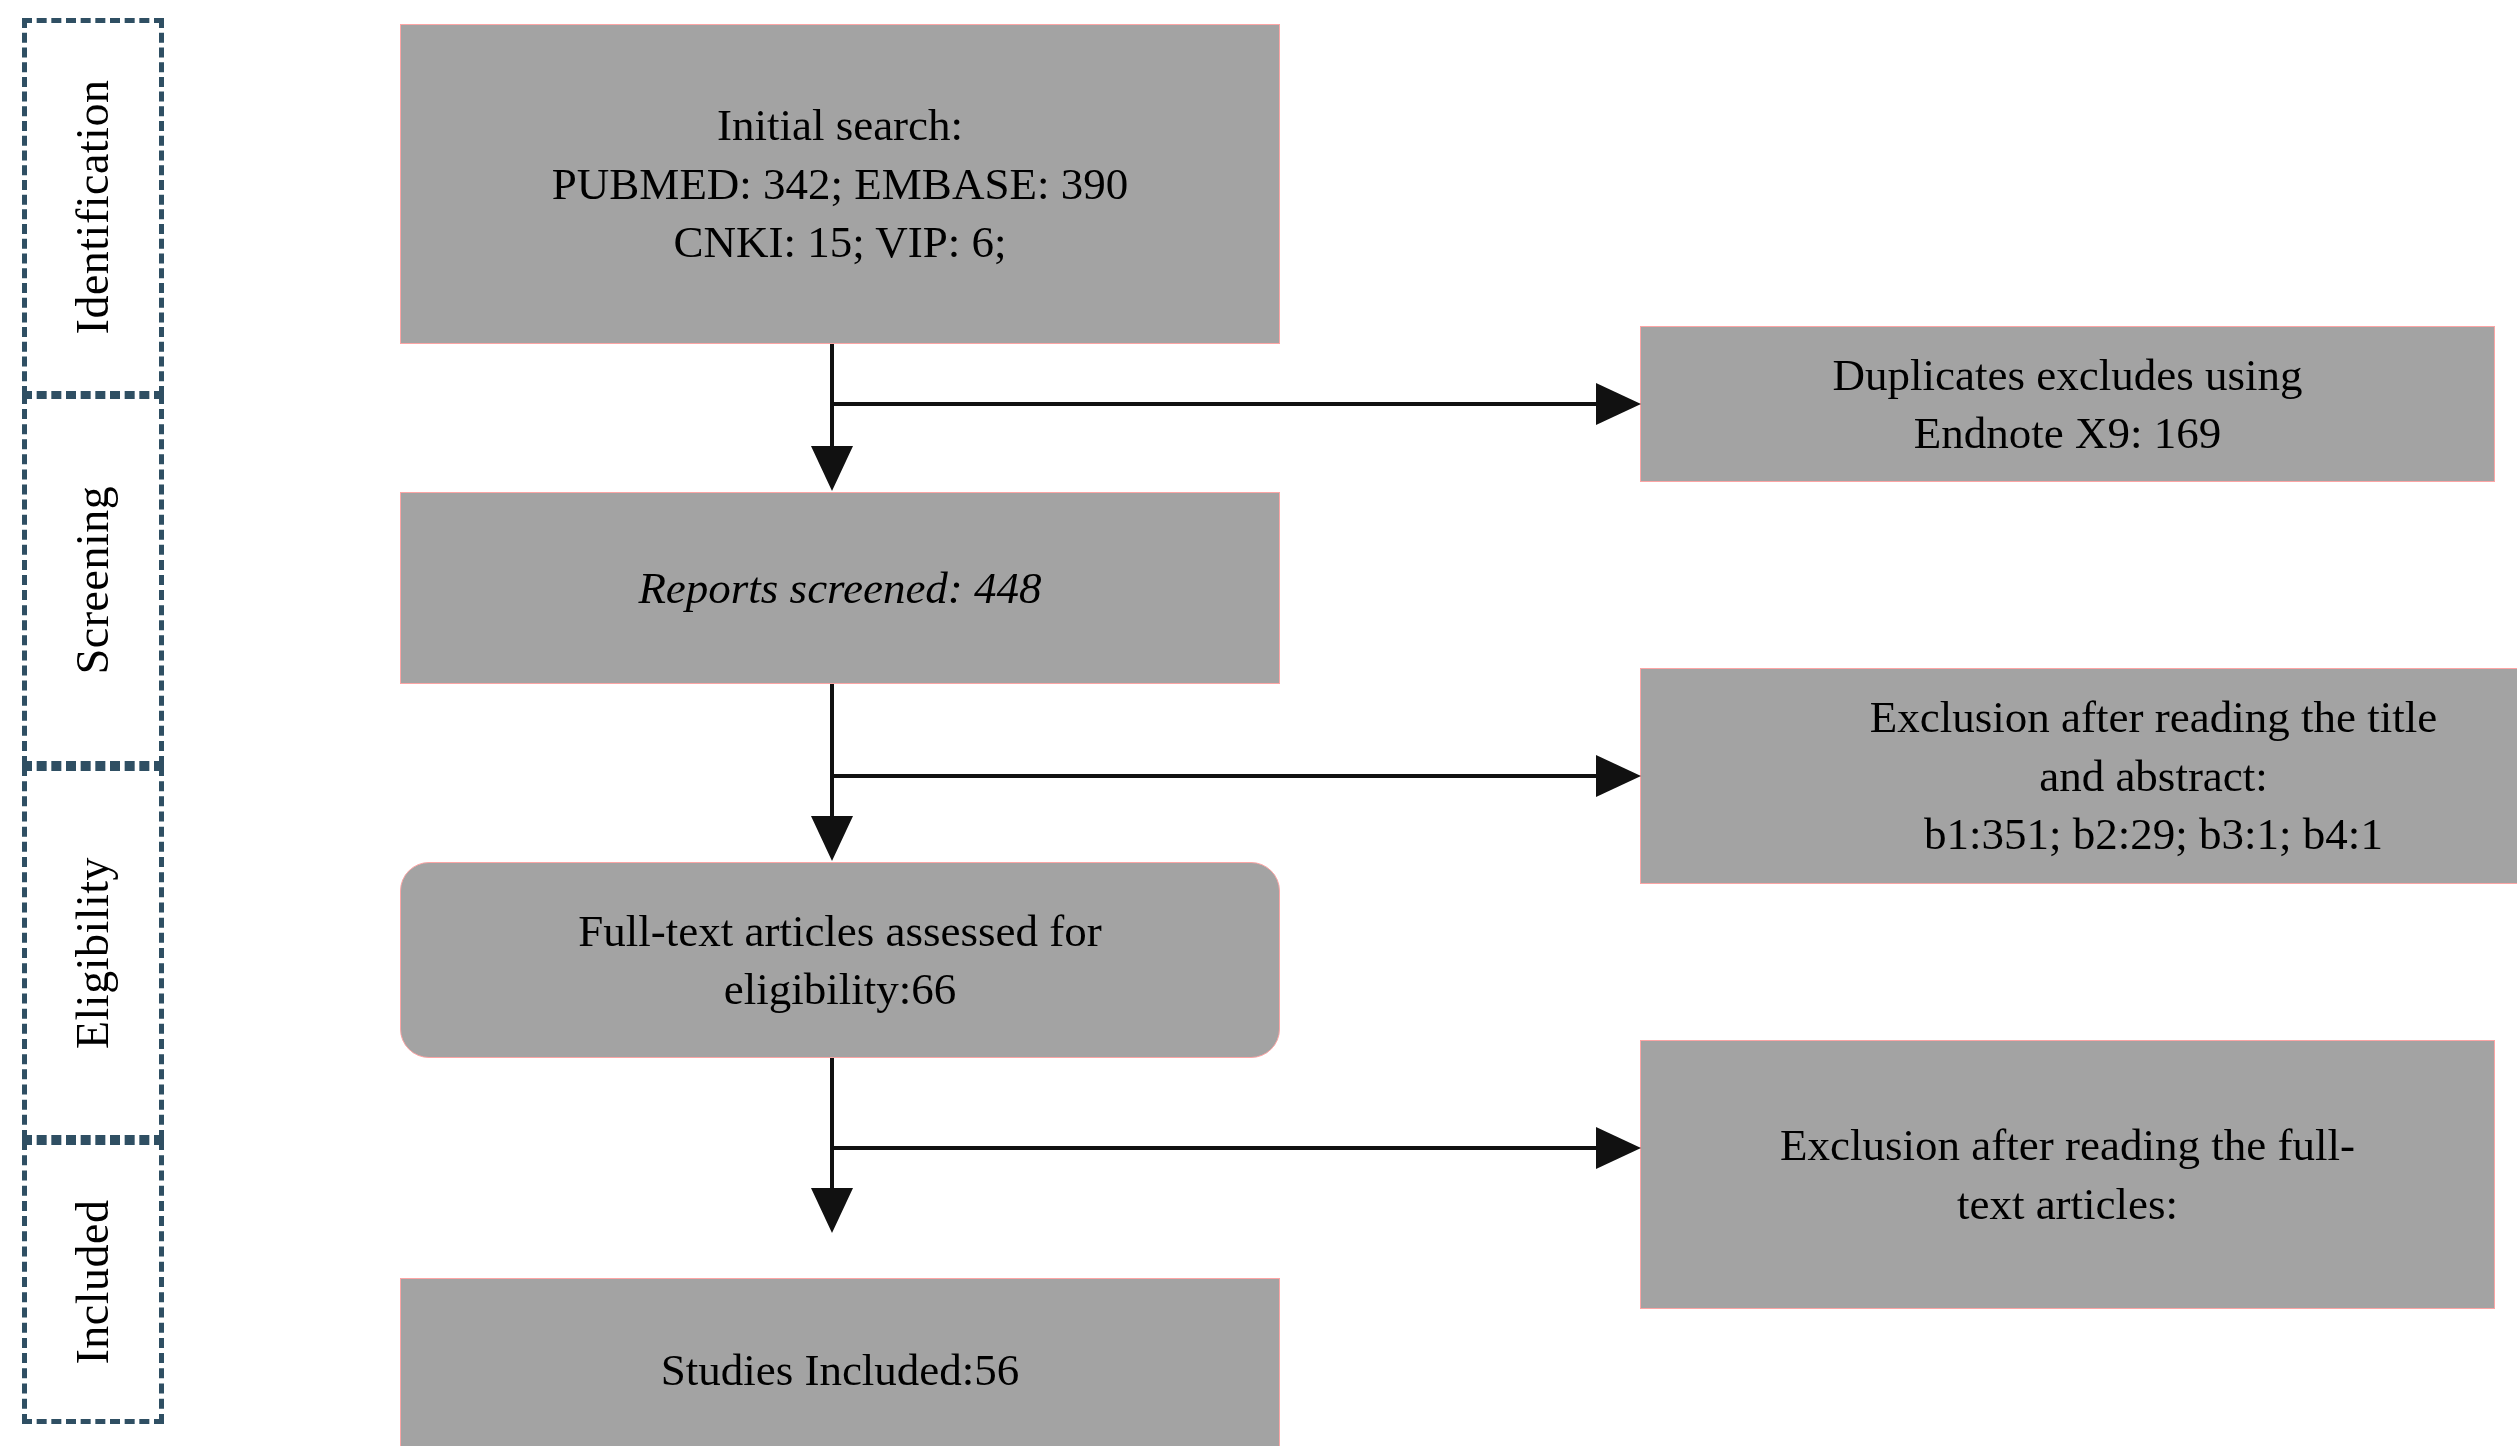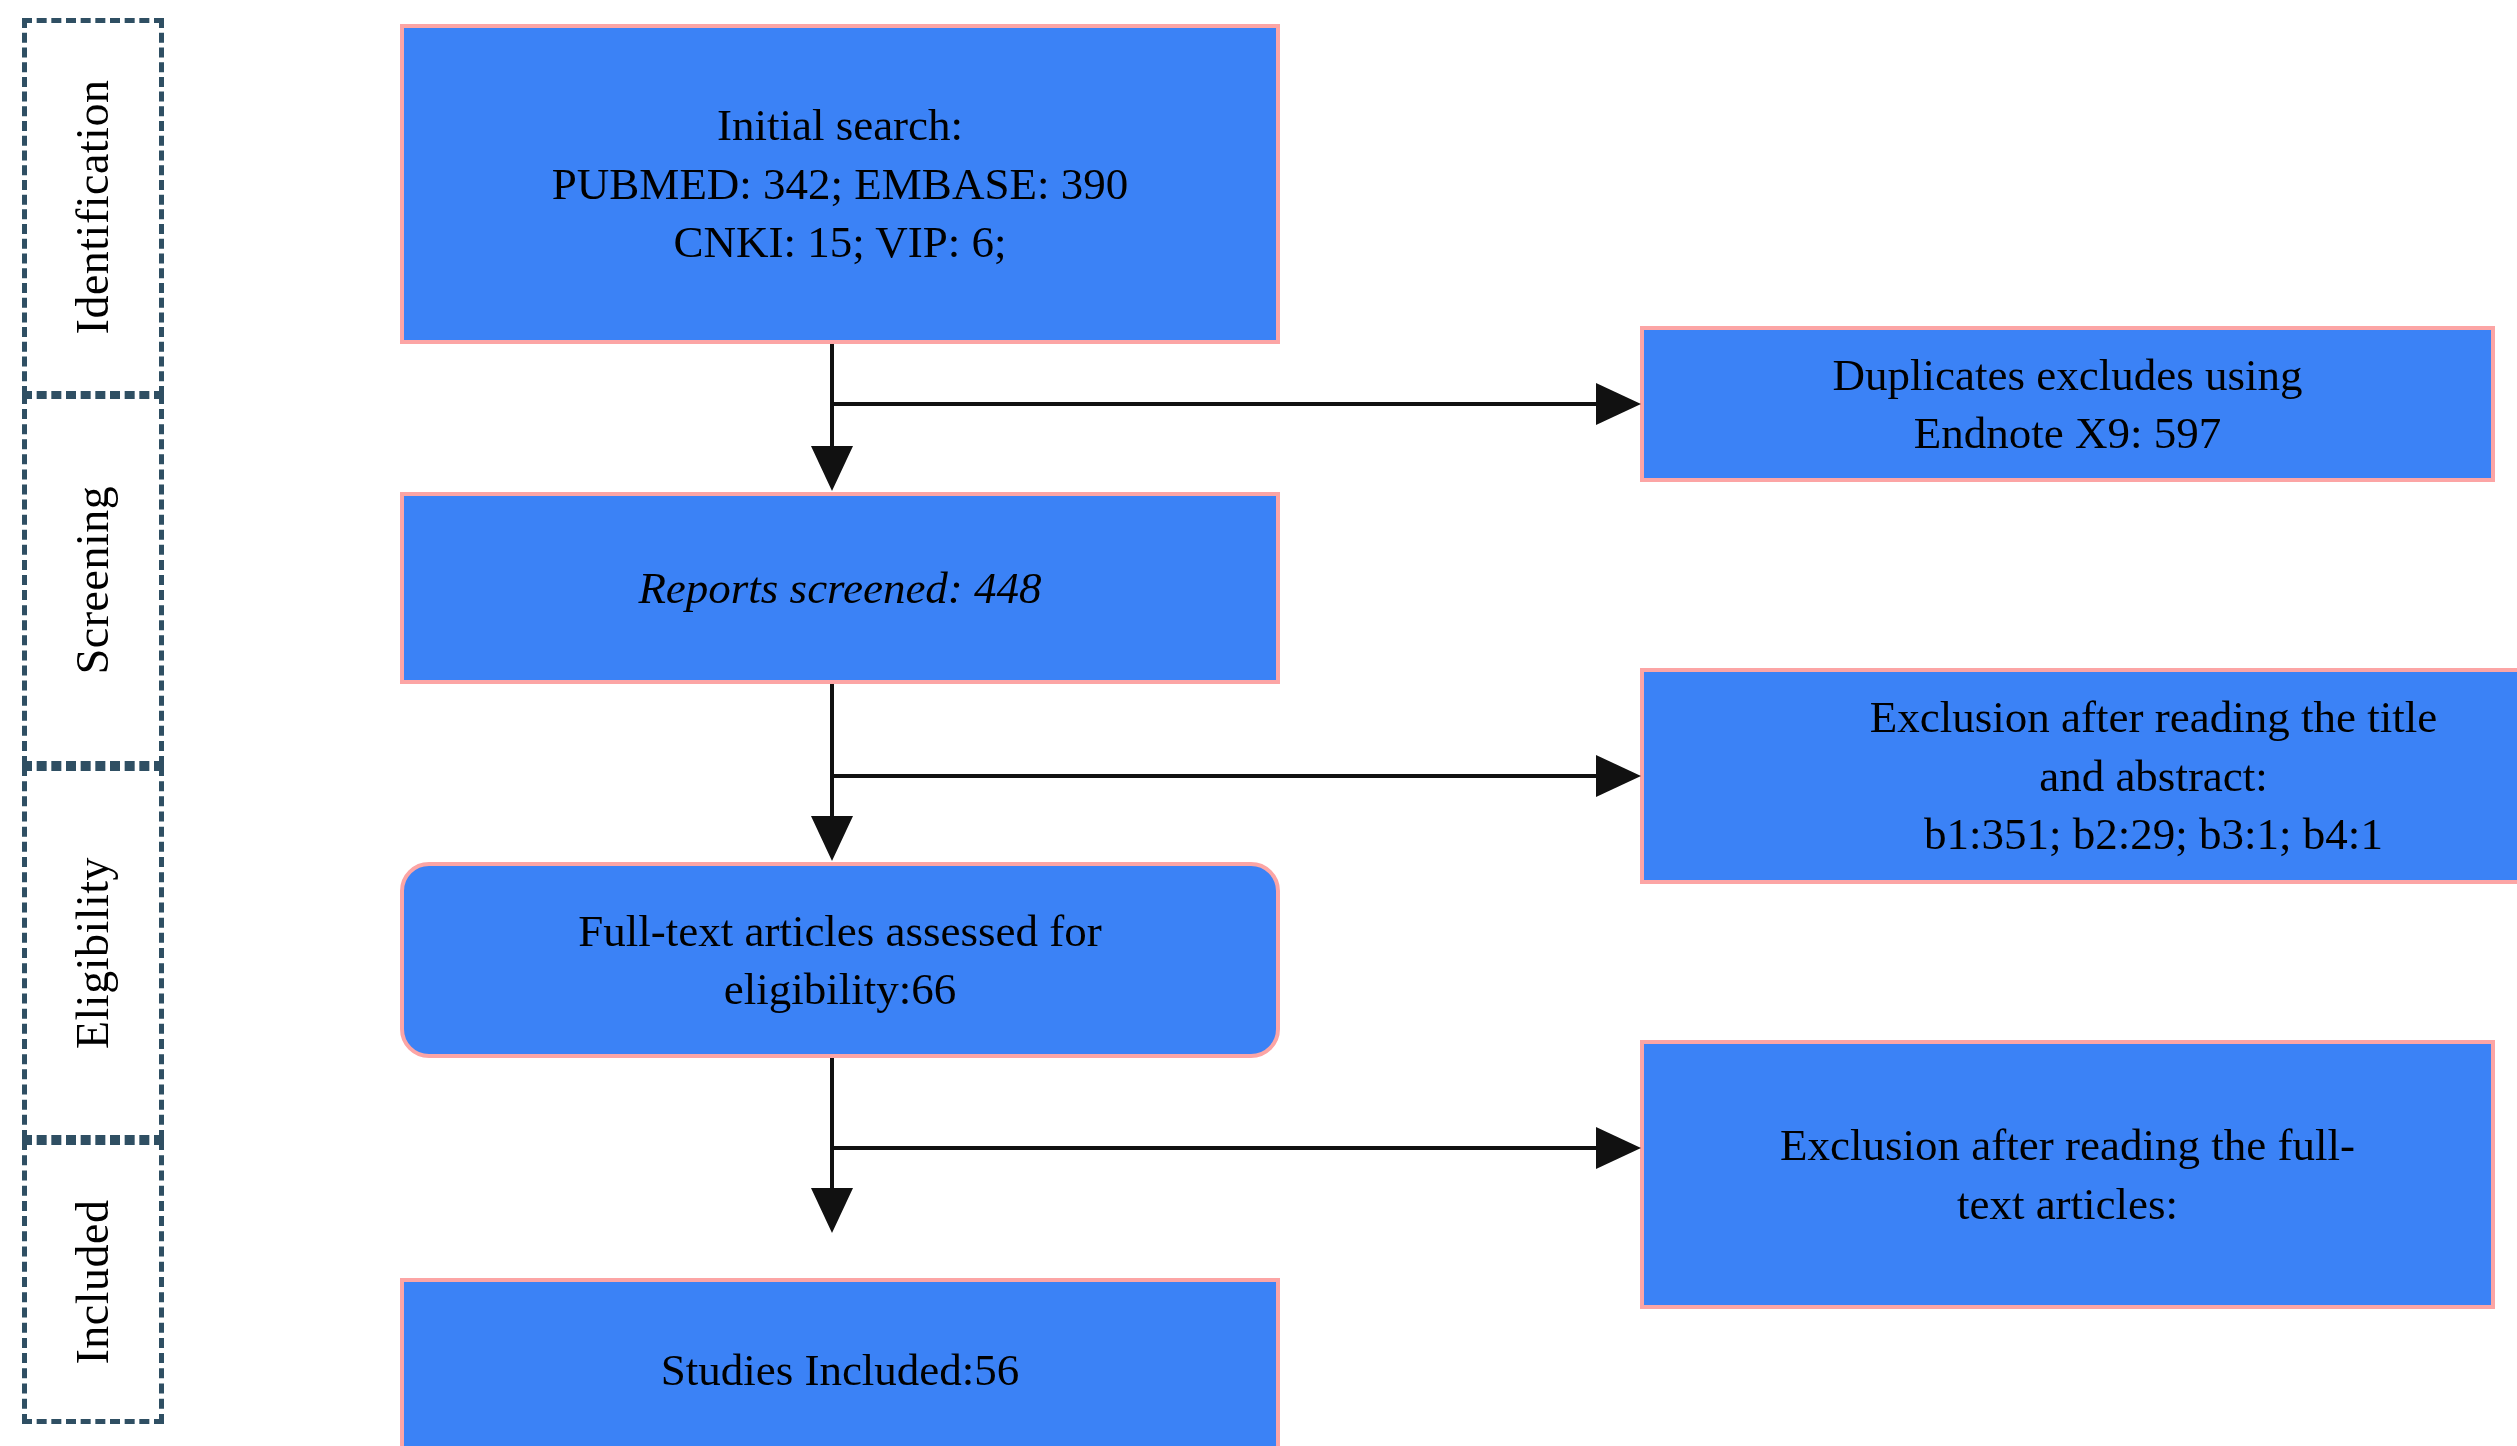--- a/index.html
+++ b/index.html
@@ -32,22 +32,22 @@
     white-space: nowrap;
     font-size: 46px;
     line-height: 1;
     color: #000000;
     letter-spacing: 0.5px;
   }
 
   
   .flow-box {
     position: absolute;
-    border: 4px solid #fca5a5;
-    background: #3b82f6;
+    border: 1px solid #fca5a5;
+    background: #a3a3a3;
     box-sizing: border-box;
     display: flex;
     align-items: center;
     justify-content: center;
     text-align: center;
     color: #000000;
     font-size: 45px;
     line-height: 1.30;
   }
   .flow-box .txt {
@@ -128,21 +128,21 @@
 
   <div class="flow-box" style="left:400px; top:1232px; width:880px; height:184px;margin-top:46px;">
     <span class="txt">
       <span class="ln">Studies Included:56</span>
     </span>
   </div>
 
   <div class="flow-box" style="left:1640px; top:326px; width:855px; height:156px;">
     <span class="txt">
       <span class="ln">Duplicates excludes using</span>
-      <span class="ln">Endnote X9: 597</span>
+      <span class="ln">Endnote X9: 169</span>
     </span>
   </div>
 
   <div class="flow-box" style="left:1640px; top:668px; width:1027px; height:216px;">
     <span class="txt">
       <span class="ln">Exclusion after reading the title</span>
       <span class="ln">and abstract:</span>
       <span class="ln">b1:351;  b2:29;  b3:1;  b4:1</span>
     </span>
   </div>

